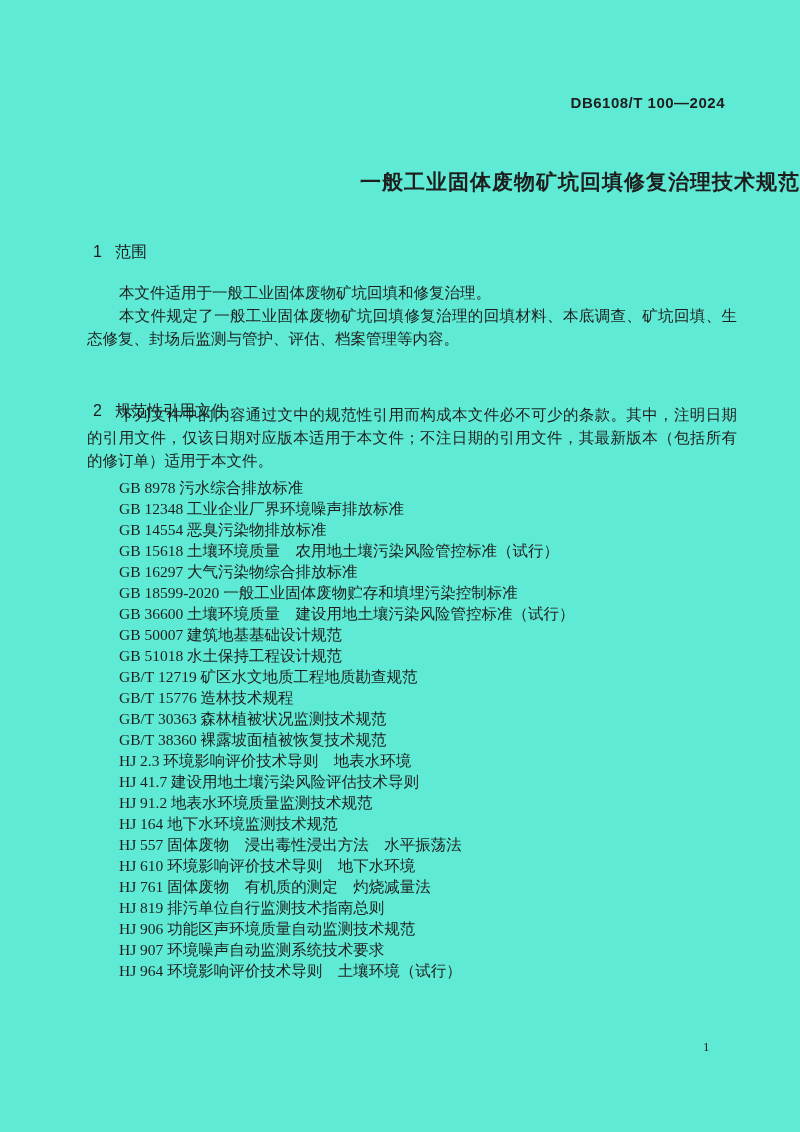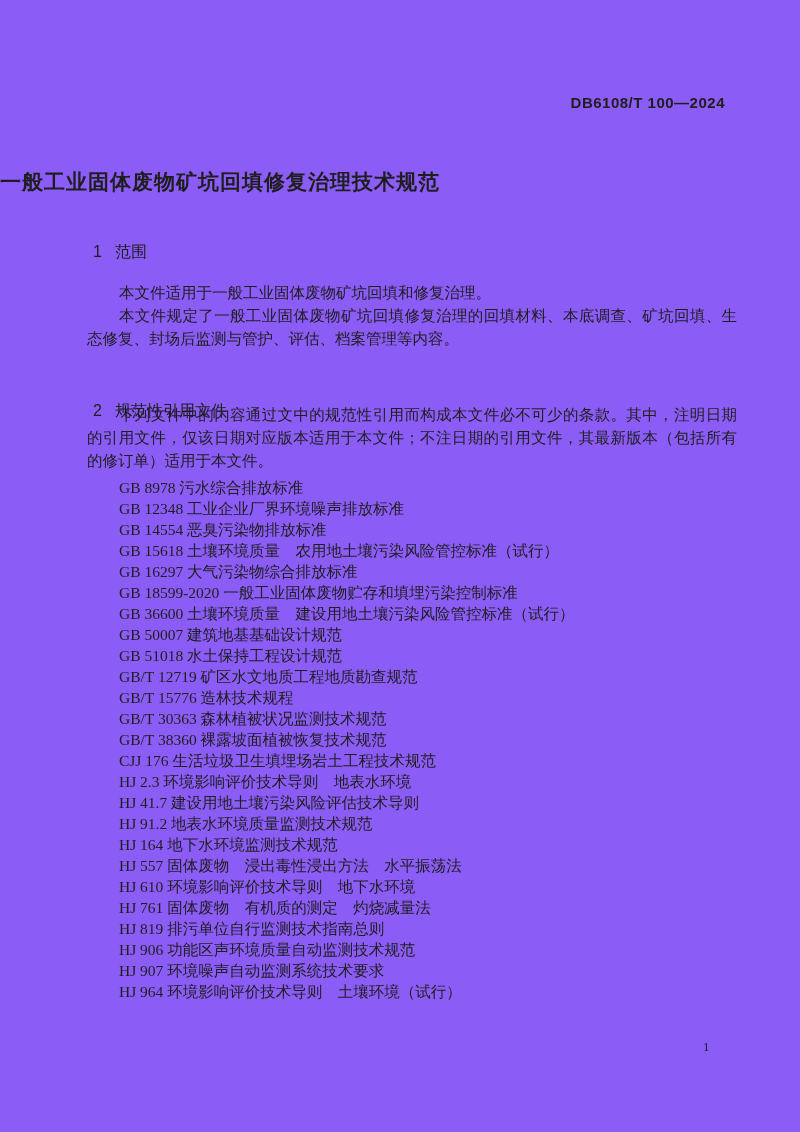--- a/index.html
+++ b/index.html
@@ -4,41 +4,41 @@
 <style>
   html, body {
     margin: 0;
     padding: 0;
     background: #ffffff;
   }
   .page {
     position: relative;
     width: 800px;
     height: 1132px;
-    background: #8b5cf6;
+    background: #5eead4;
     color: #1e1e1e;
     font-family: "Liberation Serif", "DejaVu Serif", serif;
     overflow: hidden;
   }
   .doc-number {
     position: absolute;
     top: 94px;
     right: 75px;
     font-family: "Liberation Sans", "DejaVu Sans", sans-serif;
     font-weight: bold;
     font-size: 15px;
     letter-spacing: 0.5px;
     white-space: nowrap;
   }
   .doc-title {
     position: absolute;
     top: 168px;
     left: 0;
     width: 800px;
-    text-align: left;
+    text-align: right;
     font-family: "Liberation Sans", "DejaVu Sans", sans-serif;
     font-weight: bold;
     font-size: 21px;
     letter-spacing: 1px;
     white-space: nowrap;
   }
   .section-heading {
     position: absolute;
     left: 93px;
     font-family: "Liberation Sans", "DejaVu Sans", sans-serif;
@@ -132,21 +132,20 @@
 
       <div class="ref-item">GB/T 12719 矿区水文地质工程地质勘查规范</div>
 
 
       <div class="ref-item">GB/T 15776 造林技术规程</div>
 
       <div class="ref-item">GB/T 30363 森林植被状况监测技术规范</div>
 
       <div class="ref-item">GB/T 38360 裸露坡面植被恢复技术规范</div>
 
-      <div class="ref-item">CJJ 176 生活垃圾卫生填埋场岩土工程技术规范</div>
 
       <div class="ref-item">HJ 2.3 环境影响评价技术导则　地表水环境</div>
 
       <div class="ref-item">HJ 41.7 建设用地土壤污染风险评估技术导则</div>
 
       <div class="ref-item">HJ 91.2 地表水环境质量监测技术规范</div>
 
       <div class="ref-item">HJ 164 地下水环境监测技术规范</div>
 
       <div class="ref-item">HJ 557 固体废物　浸出毒性浸出方法　水平振荡法</div>

